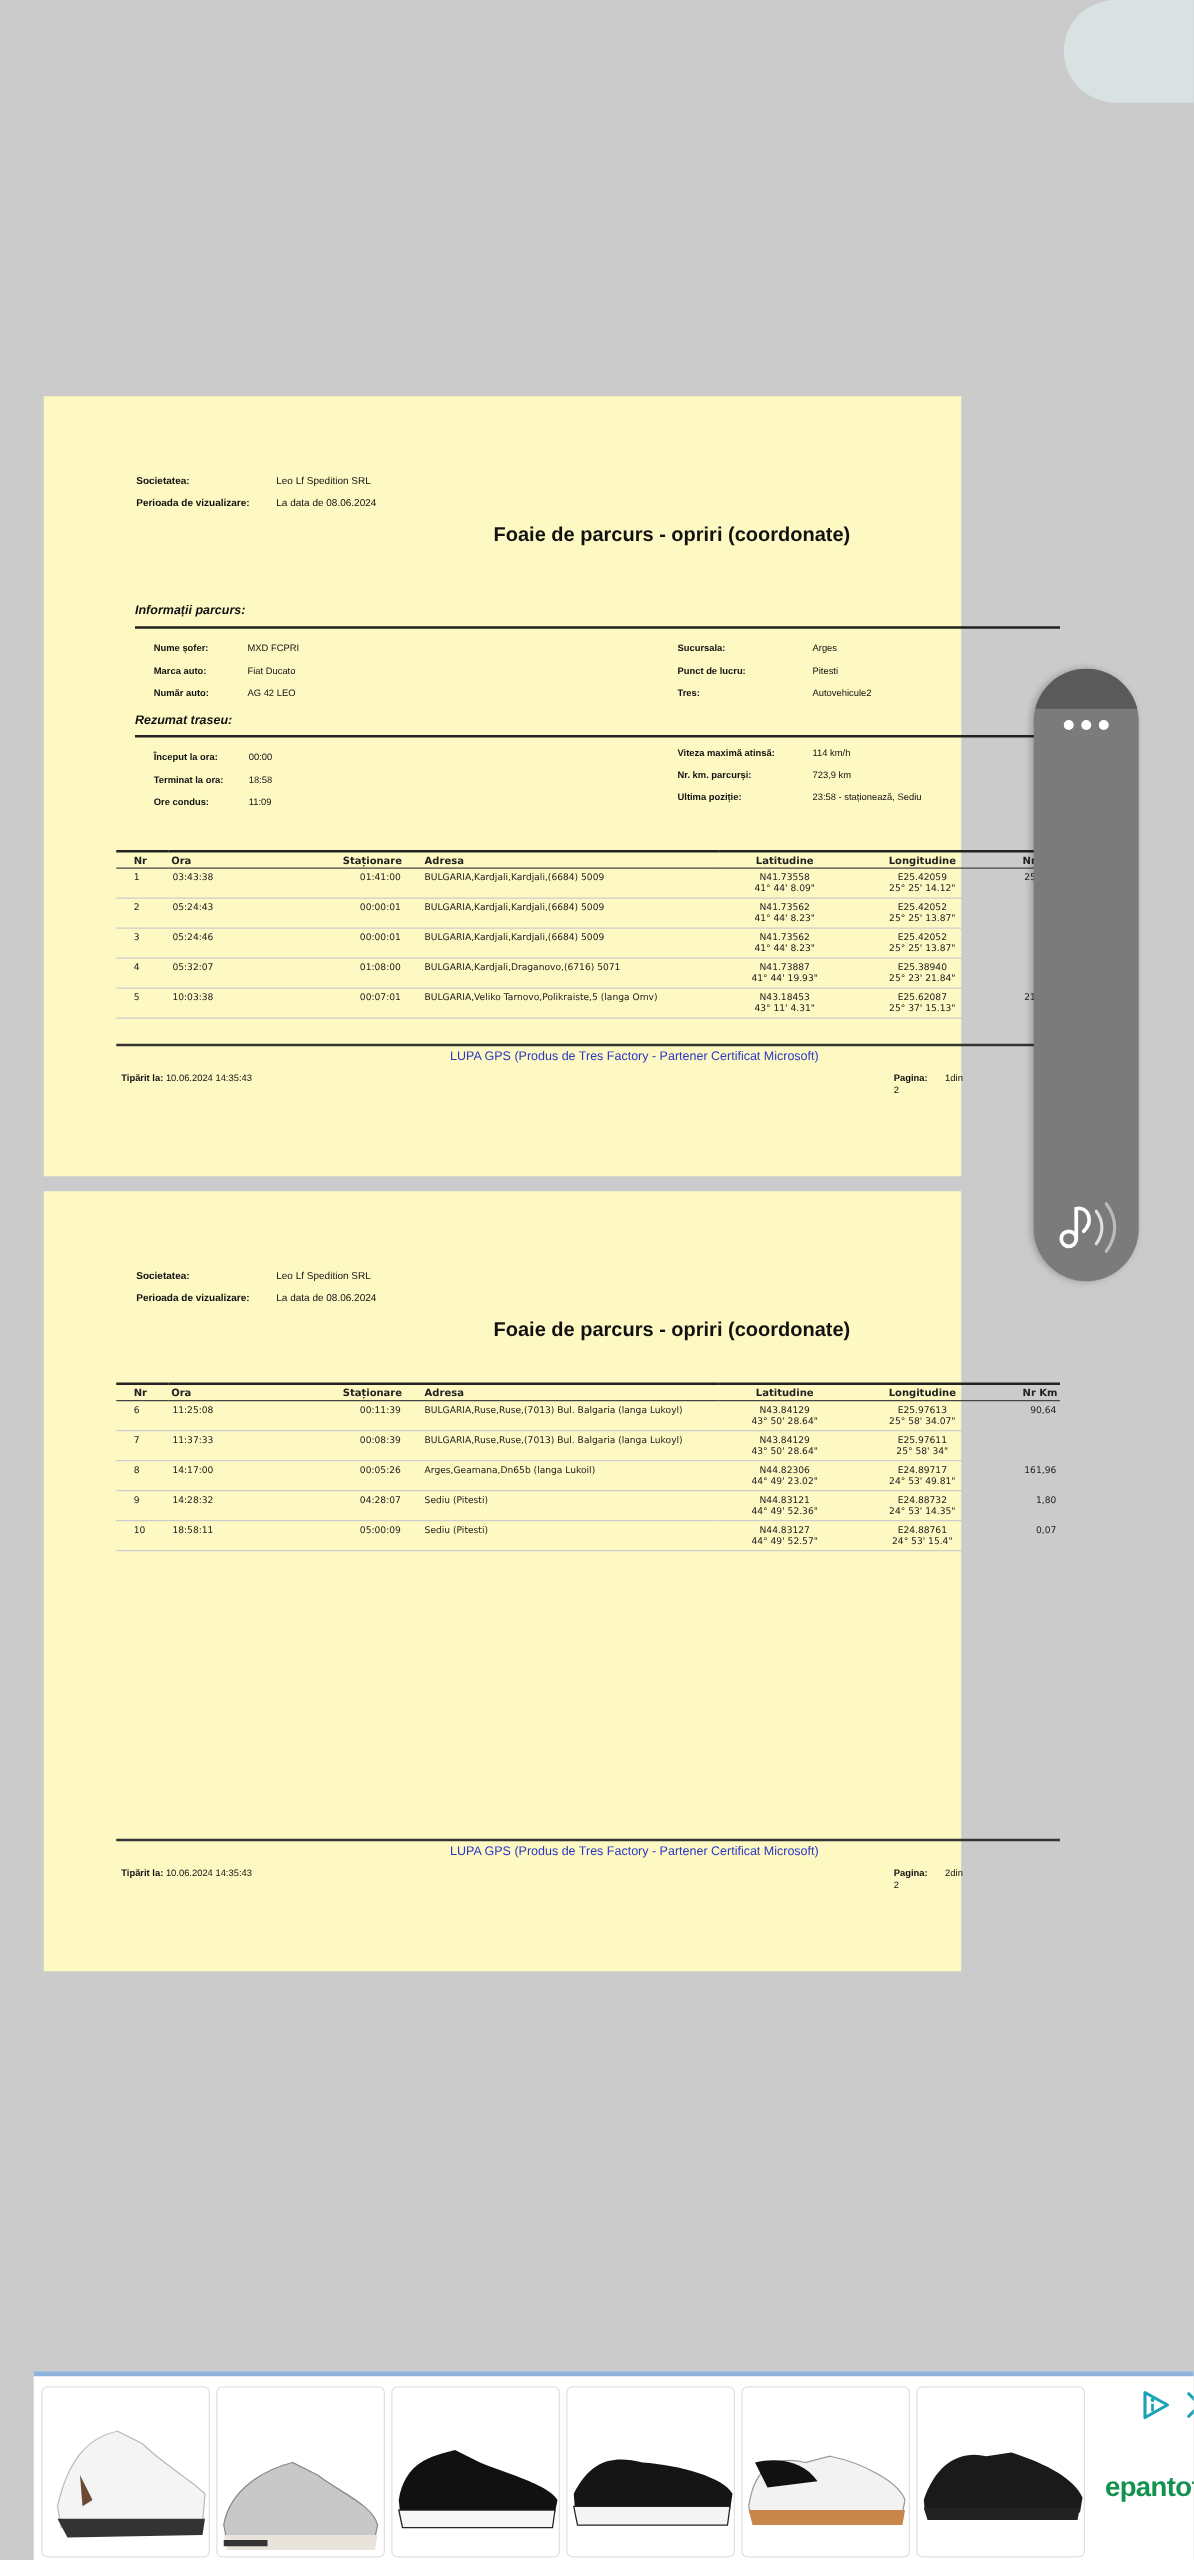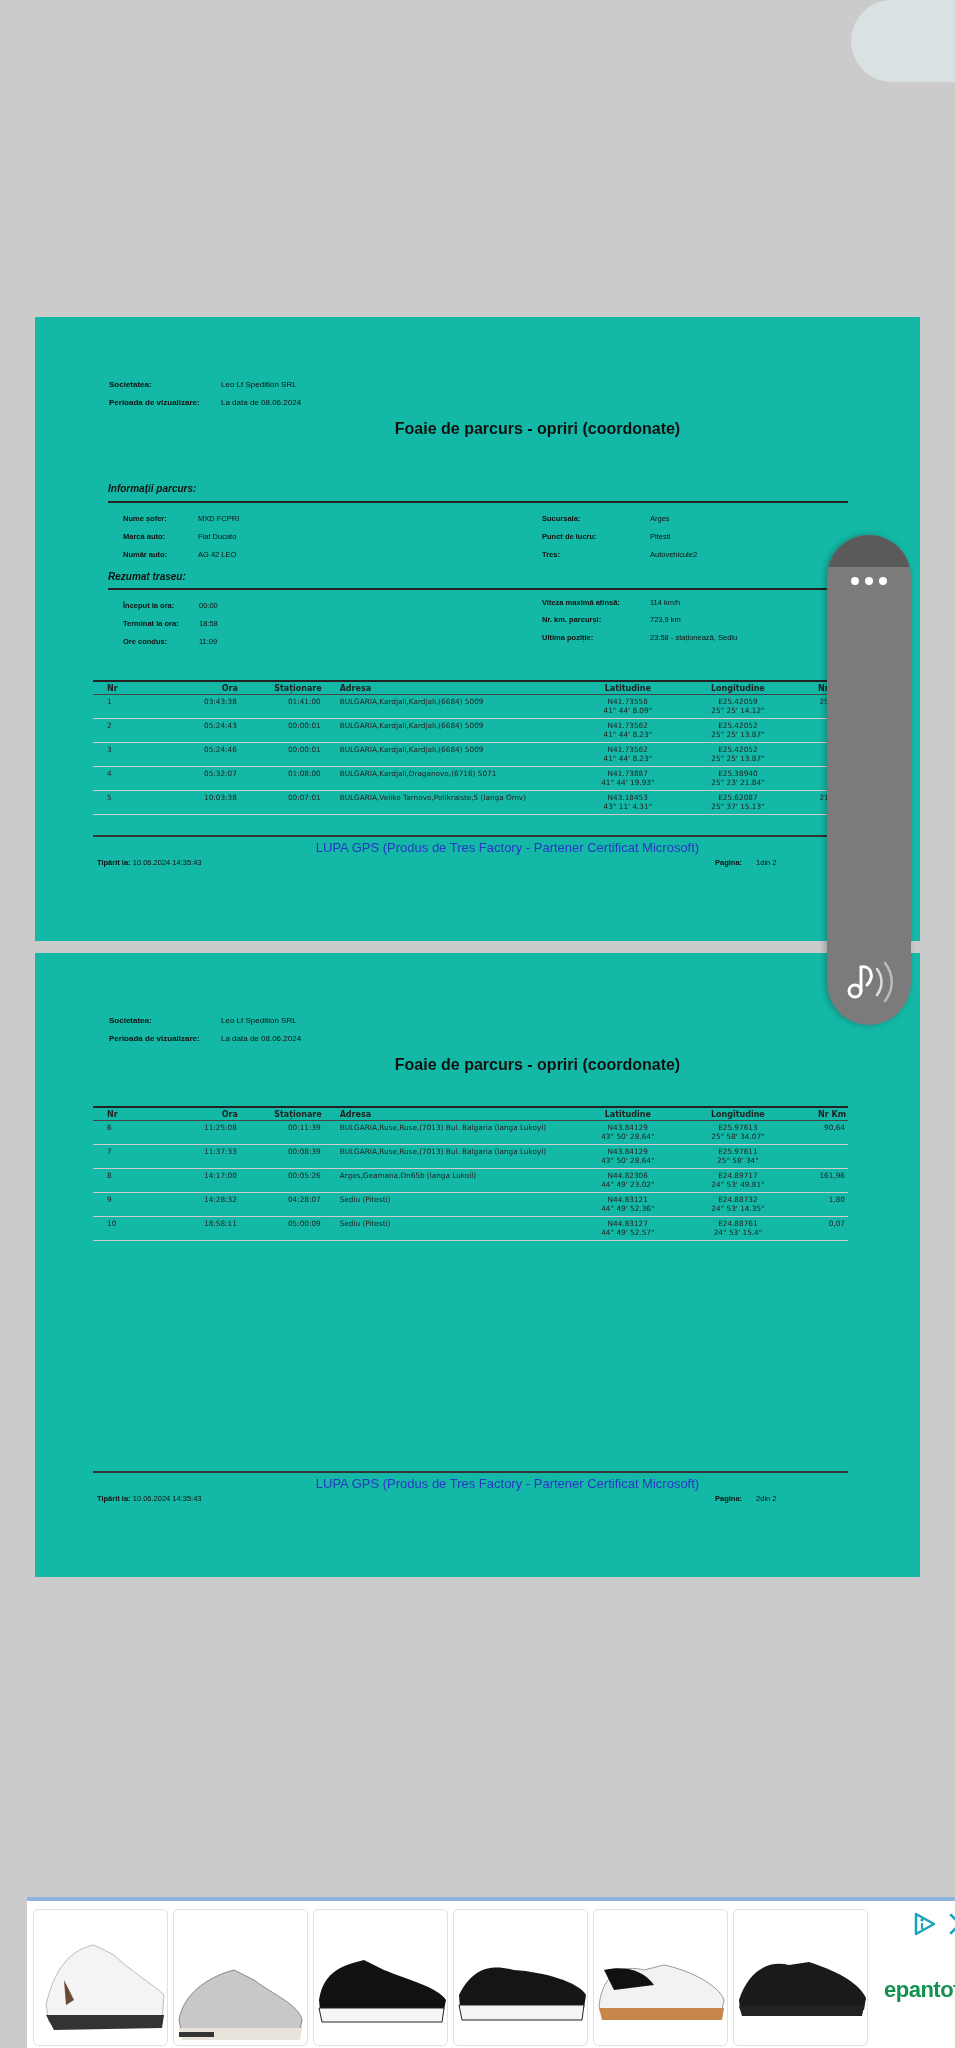--- a/index.html
+++ b/index.html
@@ -1,50 +1,50 @@
 <!DOCTYPE html>
 <html><head>
 <meta charset="utf-8">
 <style>
   * { box-sizing: border-box; margin: 0; padding: 0; }
   html, body { width: 955px; height: 2048px; overflow: hidden; }
   body { background: #cbcbcb; position: relative; font-family: "Liberation Sans", sans-serif; color: #111; }
 
   .corner-pill { position: absolute; left: 851px; top: 0; width: 120px; height: 82px; background: #d9e1e3; border-radius: 0 0 0 42px; border-top-left-radius: 42px; }
 
-  .page { position: absolute; left: 35px; width: 885px; background: #14b8a6; }
+  .page { position: absolute; left: 35px; width: 734px; background: #fef9c3; }
   .page1 { top: 317px; height: 624px; }
   .page2 { top: 953px; height: 624px; }
 
   .hdr-row { position: absolute; left: 74px; font-size: 8px; }
   .hdr-row .lbl { font-weight: bold; display: inline-block; width: 112px; }
   .hdr-row .val { display: inline-block; }
   .title { position: absolute; left: 0; width: 885px; text-align: center; font-size: 16px; font-weight: bold; padding-left: 120px; }
 
   .section-title { position: absolute; left: 73px; font-size: 10px; font-weight: bold; font-style: italic; }
   .hline { position: absolute; left: 73px; width: 740px; height: 2px; background: #222; }
   .kv { position: absolute; font-size: 7.5px; }
   .kv .lbl { font-weight: bold; display: inline-block; }
   .kv .val { display: inline-block; }
 
   table.stops { position: absolute; left: 58px; width: 755px; border-collapse: collapse; font-family: "DejaVu Sans", sans-serif; font-size: 7.3px; color: #222; }
   table.stops thead th { font-weight: bold; font-size: 8px; border-top: 2px solid #222; border-bottom: 1px solid #444; padding: 2px 2px 1px; }
   table.stops td { border-bottom: 1px solid #ccc; padding: 2px 3px 2px; vertical-align: top; height: 24px; line-height: 9px; }
   .c-nr { width: 40px; text-align: left; padding-left: 14px !important; }
-  .c-ora { width: 100px; text-align: right; }
+  .c-ora { width: 100px; text-align: left; }
   .c-st { width: 80px; text-align: right; }
   .c-adr { width: 240px; text-align: left; padding-left: 16px !important; }
   .c-lat { width: 100px; text-align: center; }
   .c-lon { width: 110px; text-align: center; }
   .c-km { width: 50px; text-align: right; }
   th.c-adr { padding-left: 16px !important; }
   tr.total td { height: 18px; font-weight: bold; }
 
   .footer-line { position: absolute; left: 58px; width: 755px; height: 2px; background: #333; }
-  .footer-brand { position: absolute; left: 0; width: 885px; text-align: center; font-size: 13px; color: #2a37c4; padding-left: 60px; }
+  .footer-brand { position: absolute; left: 0; width: 885px; text-align: center; font-size: 10px; color: #2a37c4; padding-left: 60px; }
   .footer-left { position: absolute; left: 62px; font-size: 7.5px; }
   .footer-left b { font-weight: bold; }
   .footer-right { position: absolute; left: 680px; font-size: 7.5px; }
   .footer-right b { font-weight: bold; margin-right: 14px; }
 
   .side-panel { position: absolute; left: 827px; top: 535px; width: 84px; height: 490px; background: #7b7b7b; border-radius: 42px; overflow: hidden; box-shadow: -2px 0 6px rgba(0,0,0,0.25); }
   .side-panel .cap { position: absolute; left: 0; top: 0; width: 100%; height: 32px; background: #5a5a5a; }
   .side-panel .dots { position: absolute; top: 36px; left: 0; width: 100%; text-align: center; }
   .side-panel .dot { display: inline-block; width: 8px; height: 8px; background: #fff; border-radius: 50%; margin: 0 3px; }
   .side-panel .music { position: absolute; left: 16px; top: 420px; width: 56px; height: 50px; }

